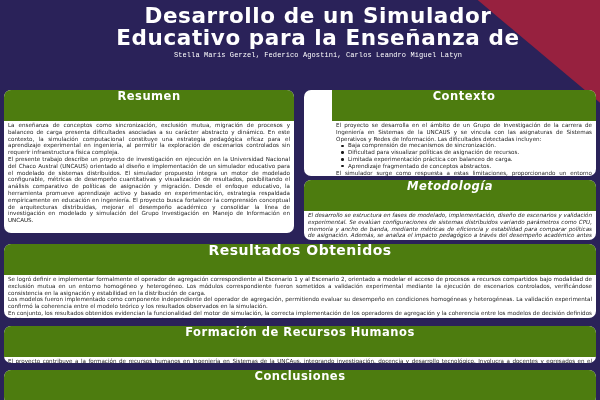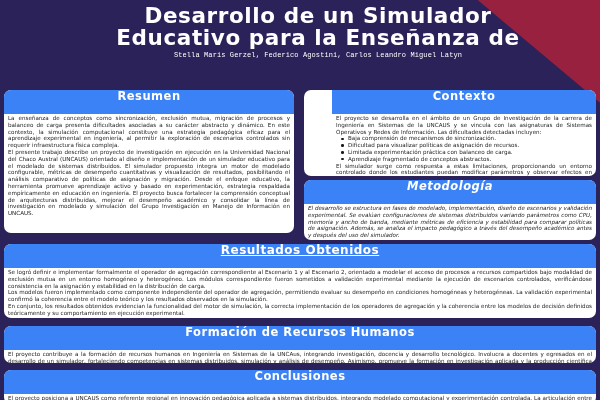--- a/index.html
+++ b/index.html
@@ -35,27 +35,27 @@
   }
   .authors { margin-top: 2px; font-family: Liberation Mono, monospace; }
   .panel {
     position: absolute;
     background: #ffffff;
     border-radius: 7px;
     overflow: hidden;
     z-index: 2;
   }
   .panel-head {
-    background: #3b82f6;
+    background: #4d7c0f;
     color: #ffffff;
     font-weight: bold;
     text-align: center;
     font-size: 11.5px;
     line-height: 13px;
-    height: 24px;
+    height: 31px;
     letter-spacing: 0.5px;
   }
   .panel-body {
     color: #1c1c1c;
     font-size: 5.6px;
     line-height: 6.8px;
     padding: 1px 4px 2px 4px;
     text-align: justify;
   }
   .panel-body p { margin: 0; }
@@ -64,21 +64,21 @@
   .panel-body li::before {
     content: ""; position: absolute; left: -7px; top: 2.2px;
     width: 2.5px; height: 2.5px; background: #1c1c1c; border-radius: 50%;
   }
   #p-resumen   { left: 4px;   top: 90px;  width: 290px; height: 143px; }
   #p-contexto  { left: 304px; top: 90px;  width: 292px; height: 86px; padding-left: 28px; }
   #p-metodo    { left: 304px; top: 180px; width: 292px; height: 60px; font-style: italic; }
   #p-resultados{ left: 4px;   top: 244px; width: 592px; height: 74px; }
   #p-formacion { left: 4px;   top: 326px; width: 592px; height: 37px; }
   #p-concl     { left: 4px;   top: 370px; width: 592px; height: 34px; }
-  #p-resultados .panel-head { font-size: 12px; text-decoration: underline; }
+  #p-resultados .panel-head { font-size: 14px; }
 </style>
 </head>
 <body>
 
 <div class="stripe"></div>
 
 <header class="header">
   <div class="title">
     <div>Desarrollo de un Simulador</div>
     <div>Educativo para la Enseñanza de</div>

